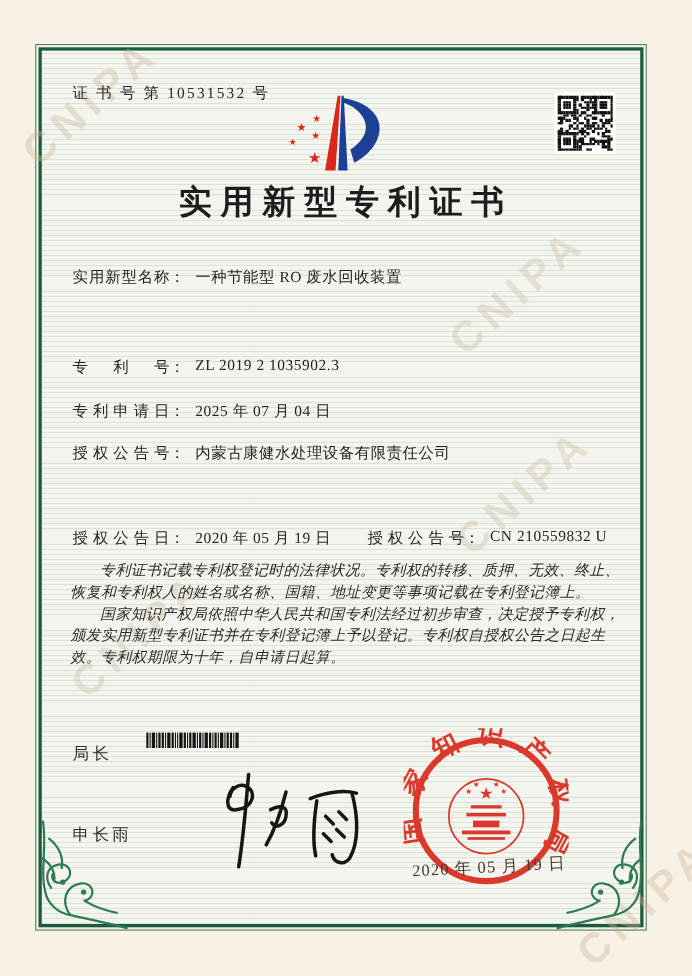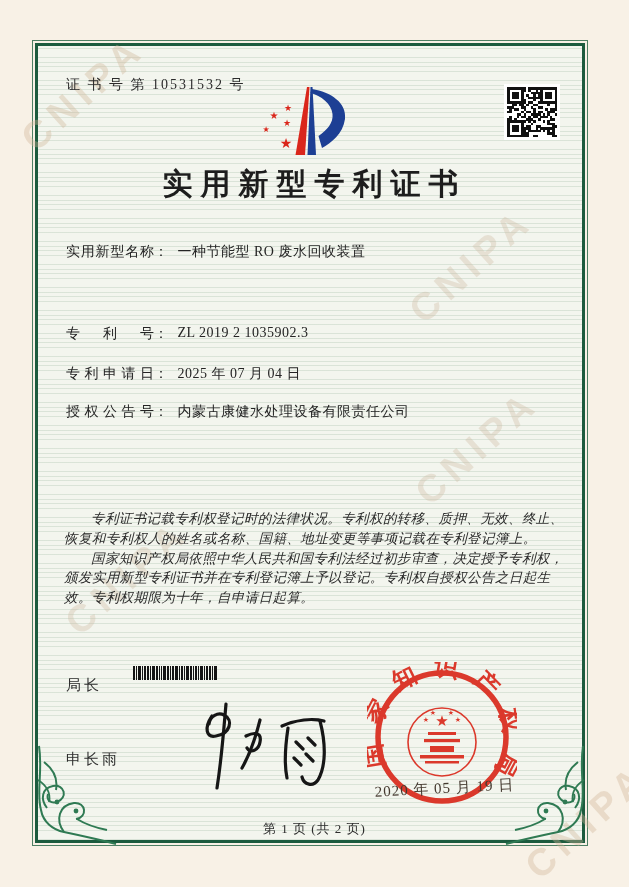--- a/index.html
+++ b/index.html
@@ -358,20 +358,28 @@
       <span class="fvalue">ZL 2019 2 1035902.3</span>
     </div>
     <div class="field-row" style="top:365px">
       <span class="flabel">专利申请日</span><span class="fcolon">：</span>
       <span class="fvalue">2025 年 07 月 04 日</span>
     </div>
     <div class="field-row" style="top:403px">
       <span class="flabel">授权公告号</span><span class="fcolon">：</span>
       <span class="fvalue">内蒙古康健水处理设备有限责任公司</span>
     </div>
+    <div class="field-row" style="top:481px">
+      <span class="flabel">授权公告日</span><span class="fcolon">：</span>
+      <span class="fvalue">2020 年 05 月 19 日</span>
+      <span class="fgroup2">
+        <span class="flabel">授权公告号</span><span class="fcolon">：</span>
+        <span class="fvalue">CN 210559832 U</span>
+      </span>
+    </div>
 
     <div class="paras">
       <p>专利证书记载专利权登记时的法律状况。专利权的转移、质押、无效、终止、恢复和专利权人的姓名或名称、国籍、地址变更等事项记载在专利登记簿上。</p>
       <p>国家知识产权局依照中华人民共和国专利法经过初步审查，决定授予专利权，颁发实用新型专利证书并在专利登记簿上予以登记。专利权自授权公告之日起生效。专利权期限为十年，自申请日起算。</p>
     </div>
 
     <div class="barcode" id="barcode">
         <span style="width: 2px;"></span>
         <span style="width: 1px;"></span>
         <span style="width: 3px;"></span>
@@ -462,16 +470,15 @@
         <path d="M14,64 C7,55 9,44 20,42 C32,40 35,54 24,58 C18,60 13,56 15,50"></path>
         <path d="M31,88 C22,76 26,61 41,59 C53,58 55,73 43,75"></path>
         <path d="M11,18 C20,25 25,35 23,46"></path>
         <path d="M5,36 C13,41 18,49 16,58"></path>
         <path d="M44,75 C52,80 64,84 74,86"></path>
       </g>
       <circle cx="24" cy="58" r="2.4" fill="#2f7a53"></circle>
       <circle cx="43" cy="67" r="2.4" fill="#2f7a53"></circle>
     </svg>
 
-    <div class="page-info">第 1 页 (共 2 页)</div>
 
   </div>
 </div>
 
 </body></html>

